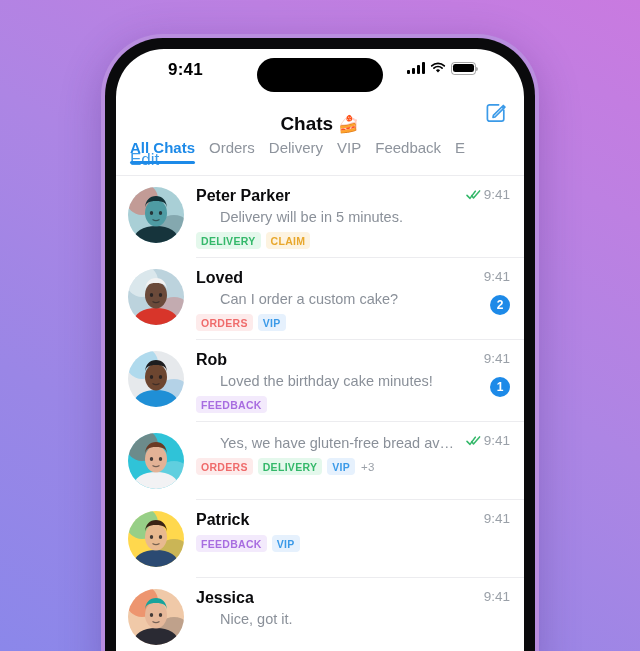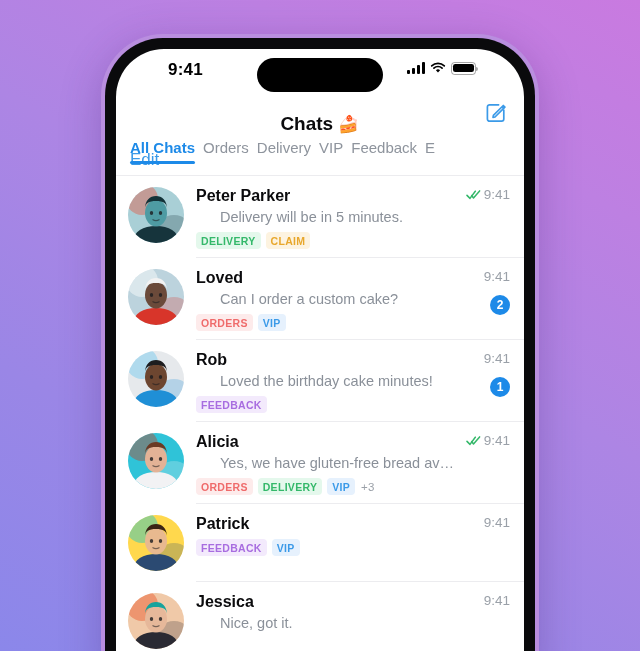--- a/index.html
+++ b/index.html
@@ -87,21 +87,21 @@
   .nav-title .emoji { font-size:17px; }
   .nav-compose {
     position:absolute; right:16px; top:8px;
     width:24px; height:24px;
   }
 
   
   .tabs {
     position:relative; height:36px;
     display:flex; align-items:flex-start;
-    padding-left:14px; gap:8px;
+    padding-left:14px; gap:14px;
     overflow:hidden; white-space:nowrap;
   }
   .tab {
     font-size:15px; color:#8e949d; position:relative;
     padding-bottom:8px; flex:0 0 auto;
   }
   .tab.active { color:#1d8ae8; font-weight:bold; }
   .tab.active::after {
     content:""; position:absolute; left:0; right:0; bottom:0;
     height:3px; background:#1d8ae8; border-radius:2px;
@@ -313,21 +313,20 @@
             <circle cx="46" cy="46" r="18" fill="#f2f2f4" opacity=".25"></circle>
             <path d="M4 56c2-12 11-17 24-17s22 5 24 17z" fill="#f2f2f4"></path>
             <ellipse cx="28" cy="26" rx="11" ry="13.5" fill="#e3b296"></ellipse>
             <path d="M17 22c0-9 5-13 11-13s11 4 11 13c0-6-4-8-11-8s-11 2-11 8z" fill="#6b3a24"></path>
             <ellipse cx="23.5" cy="26" rx="1.7" ry="2" fill="#1b1b1f" opacity=".8"></ellipse>
             <ellipse cx="32.5" cy="26" rx="1.7" ry="2" fill="#1b1b1f" opacity=".8"></ellipse>
             <path d="M24.5 32.5q3.5 2.4 7 0" stroke="#1b1b1f" stroke-width="1.2" fill="none" opacity=".55"></path>
           </svg>
         </div>
         <div class="row-body">
-          <div class="row-name">Alicia</div>
           <div class="row-msg">Yes, we have gluten-free bread available!</div>
           <div class="tagrow">
             <span class="tag tag-orders">ORDERS</span>
             <span class="tag tag-delivery">DELIVERY</span>
             <span class="tag tag-vip">VIP</span>
             <span class="tag tag-more">+3</span>
           </div>
         </div>
         <div class="row-meta">
           <div class="meta-top">

